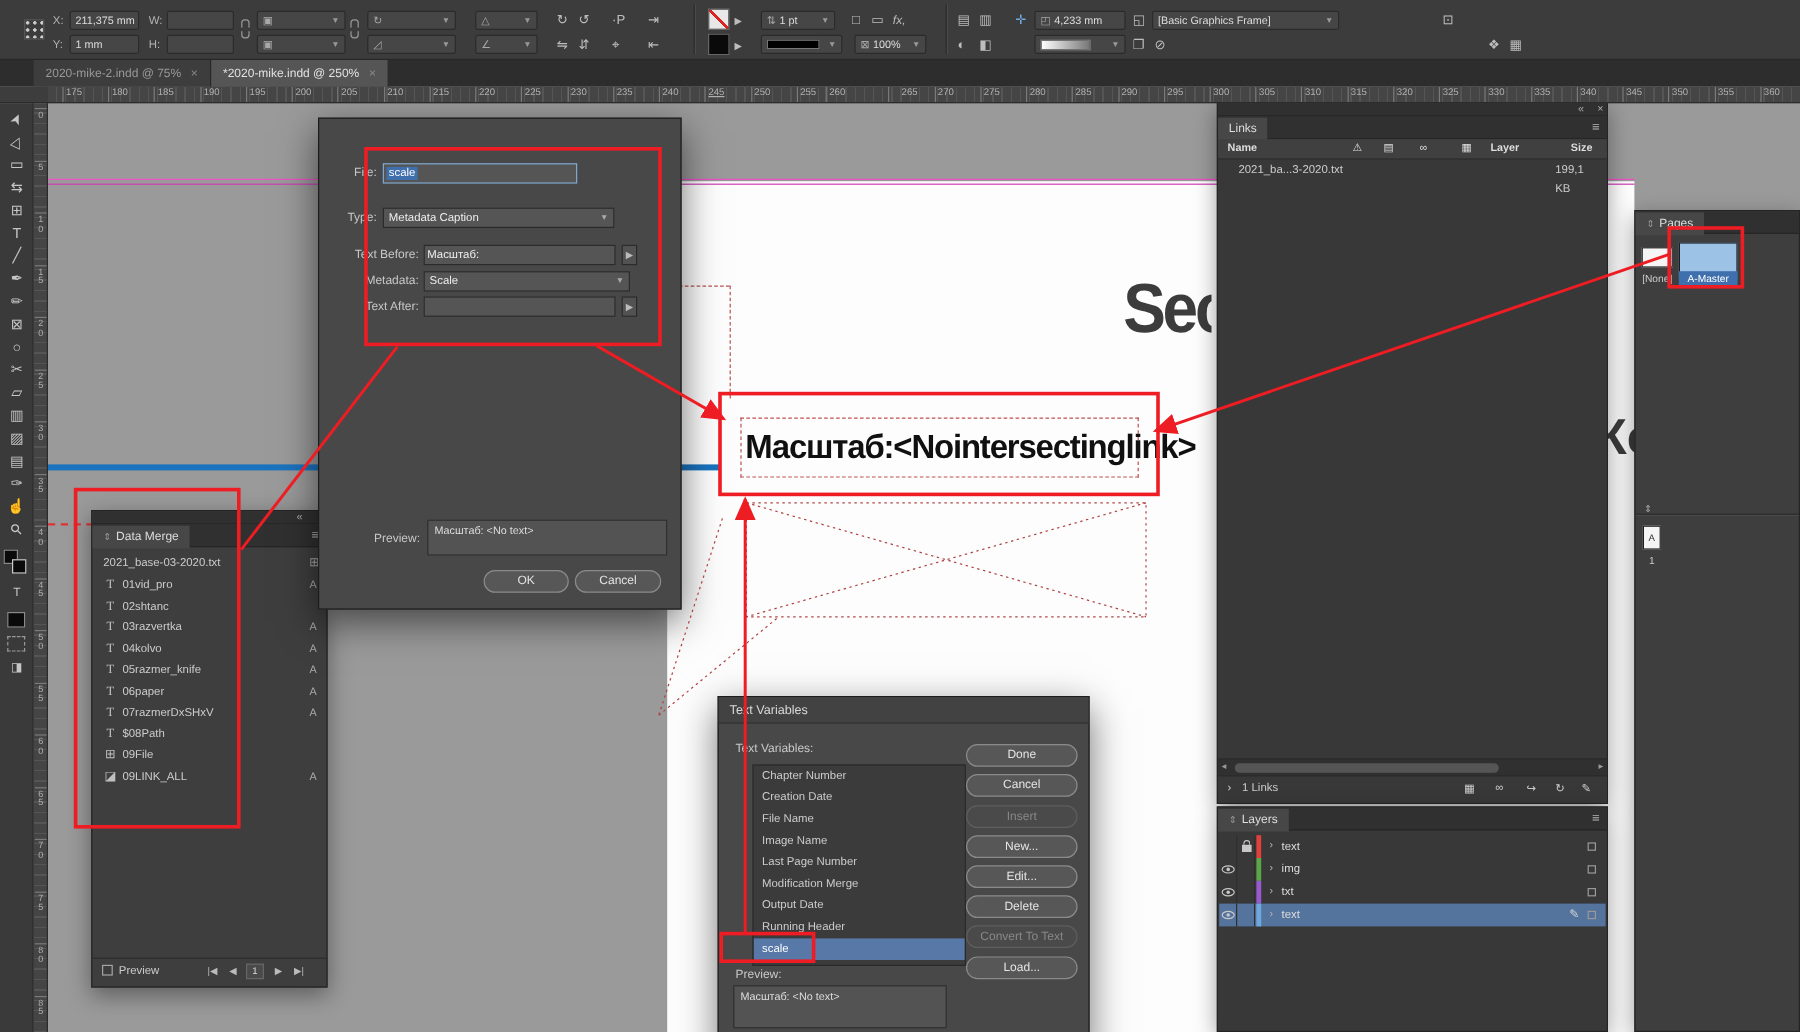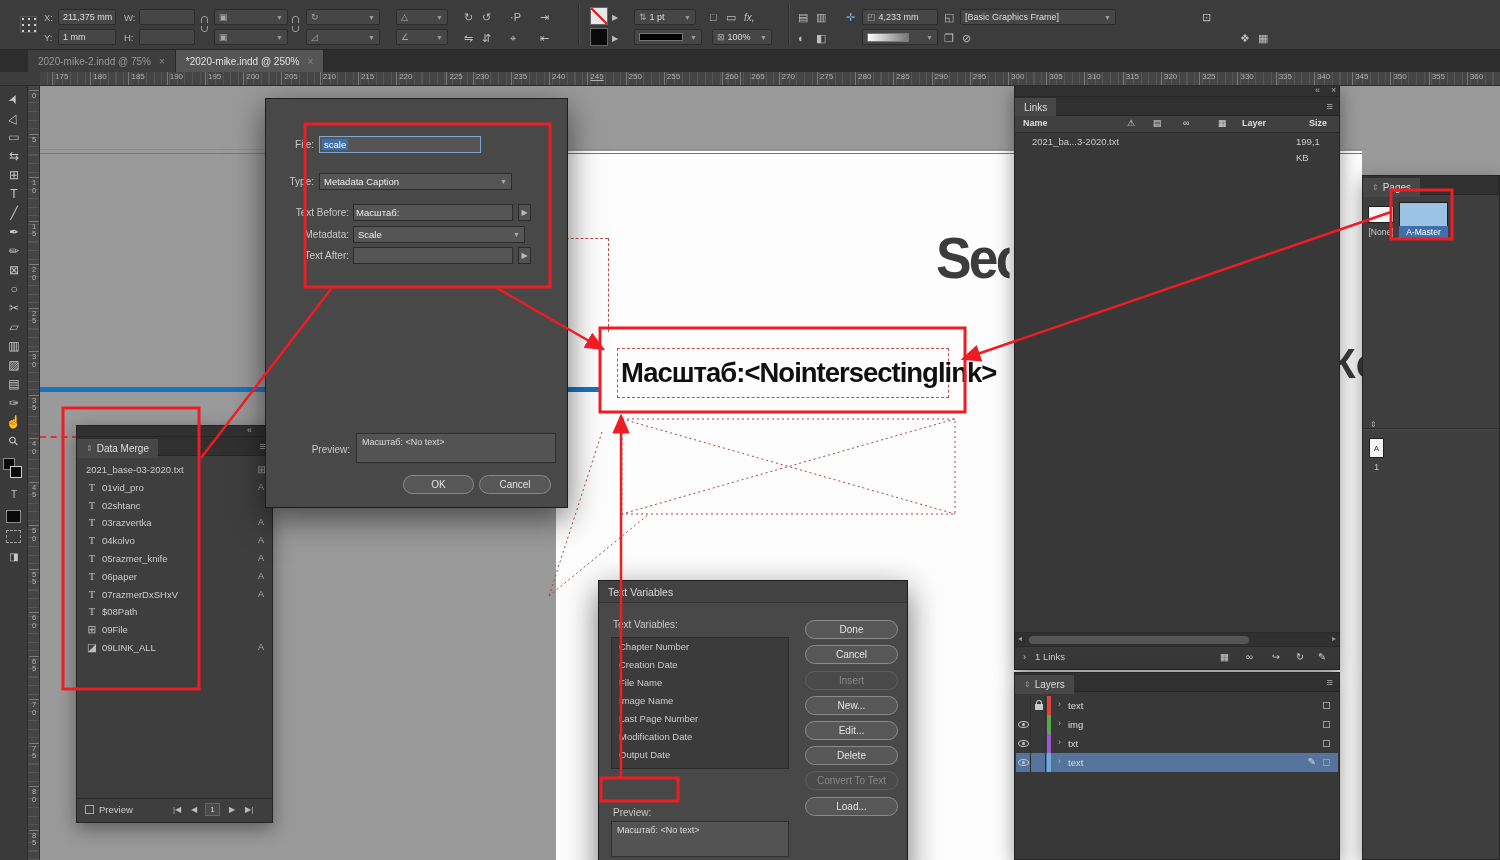--- a/index.html
+++ b/index.html
@@ -248,28 +248,28 @@
       <div class="hnum" style="left: 12px;">175</div>
       <div class="hnum" style="left: 50.24px;">180</div>
       <div class="hnum" style="left: 88.48px;">185</div>
       <div class="hnum" style="left: 126.72px;">190</div>
       <div class="hnum" style="left: 164.96px;">195</div>
       <div class="hnum" style="left: 203.2px;">200</div>
       <div class="hnum" style="left: 241.44px;">205</div>
       <div class="hnum" style="left: 279.68px;">210</div>
       <div class="hnum" style="left: 317.92px;">215</div>
       <div class="hnum" style="left: 356.16px;">220</div>
-      <div class="hnum" style="left: 394.4px; margin-left: 12px;">225</div>
+      <div class="hnum" style="left: 394.4px;">225</div>
       <div class="hnum" style="left: 432.64px;">230</div>
       <div class="hnum" style="left: 470.88px;">235</div>
       <div class="hnum" style="left: 509.12px;">240</div>
       <div class="hnum" style="left: 547.36px; text-decoration: underline;">245</div>
       <div class="hnum" style="left: 585.6px;">250</div>
       <div class="hnum" style="left: 623.84px;">255</div>
-      <div class="hnum" style="left: 682px;">260</div>
+      <div class="hnum" style="left: 648px;">260</div>
       <div class="hnum" style="left: 700.32px; padding-left: 10px;">265</div>
       <div class="hnum" style="left: 738.56px;">270</div>
       <div class="hnum" style="left: 776.8px;">275</div>
       <div class="hnum" style="left: 815.04px;">280</div>
       <div class="hnum" style="left: 853.28px;">285</div>
       <div class="hnum" style="left: 891.52px;">290</div>
       <div class="hnum" style="left: 929.76px;">295</div>
       <div class="hnum" style="left: 968px;">300</div>
       <div class="hnum" style="left: 1006.24px;">305</div>
       <div class="hnum" style="left: 1044.48px;">310</div>
@@ -531,27 +531,27 @@
     <div class="tribtn" style="left:252px;top:148px">▶</div>
     <div class="dlabel" style="left:0;top:345px;width:84px">Preview:</div>
     <div class="pbox" style="left:90px;top:334px;width:200px;height:30px">Масштаб: &lt;No text&gt;</div>
     <div class="dbtn" style="left:137px;top:376px;width:71px">OK</div>
     <div class="dbtn" style="left:213px;top:376px;width:72px">Cancel</div>
   </div>
 
   <div class="dialog" style="left:598px;top:580px;width:310px;height:300px;z-index:46">
     <div class="dtitle">Text Variables</div>
     <div class="dlabel" style="left:14px;top:38px;width:110px;text-align:left">Text Variables:</div>
-    <div class="dlist" style="left:12px;top:56px;width:178px;height:132px">
+    <div class="dlist" style="left:28px;top:56px;width:178px;height:168px">
         <div class="tvitem">Chapter Number</div>
         <div class="tvitem">Creation Date</div>
         <div class="tvitem">File Name</div>
         <div class="tvitem">Image Name</div>
         <div class="tvitem">Last Page Number</div>
-        <div class="tvitem">Modification Date</div>
+        <div class="tvitem">Modification Merge</div>
         <div class="tvitem">Output Date</div>
         <div class="tvitem">Running Header</div>
         <div class="tvitem sel">scale</div>
       </div>
     <div class="dlabel" style="left:14px;top:226px;width:60px;text-align:left">Preview:</div>
     <div class="pbox" style="left:12px;top:240px;width:178px;height:36px">Масштаб: &lt;No text&gt;</div>
   <div class="dbtn" style="left: 206px; top: 39px; width: 93px;">Done</div>
       <div class="dbtn" style="left: 206px; top: 64px; width: 93px;">Cancel</div>
       <div class="dbtn disabled" style="left: 206px; top: 90px; width: 93px;">Insert</div>
       <div class="dbtn" style="left: 206px; top: 115px; width: 93px;">New...</div>

